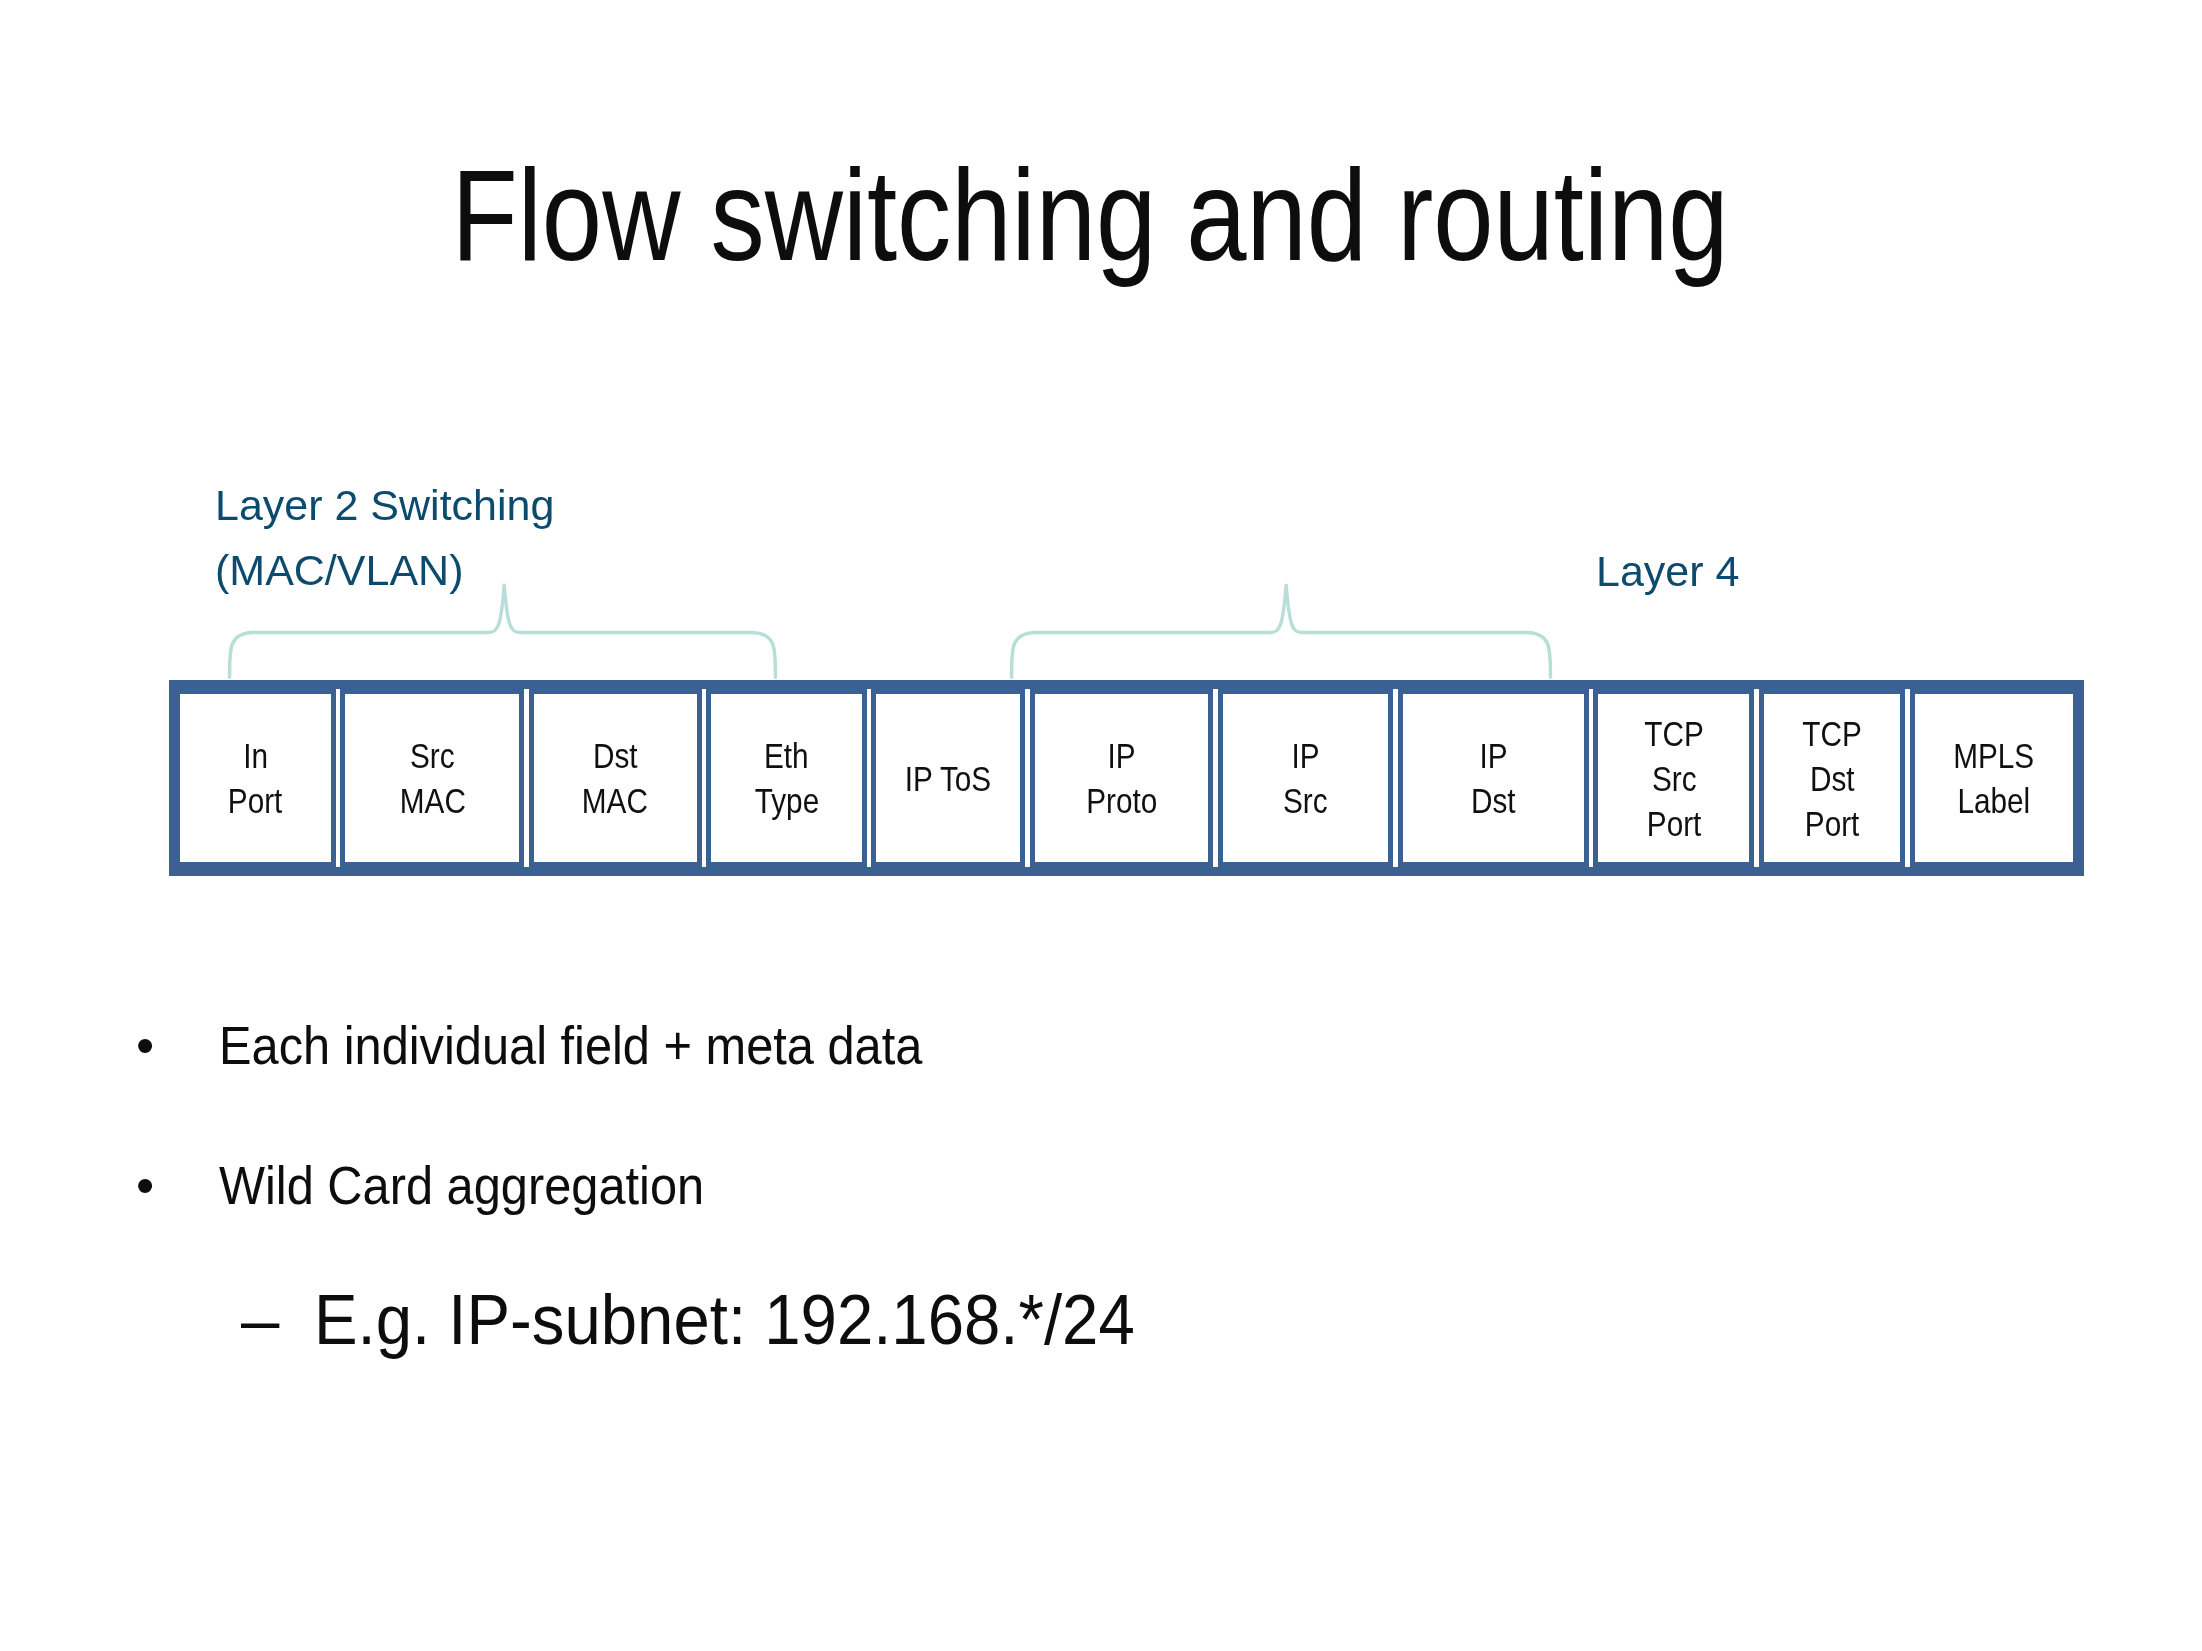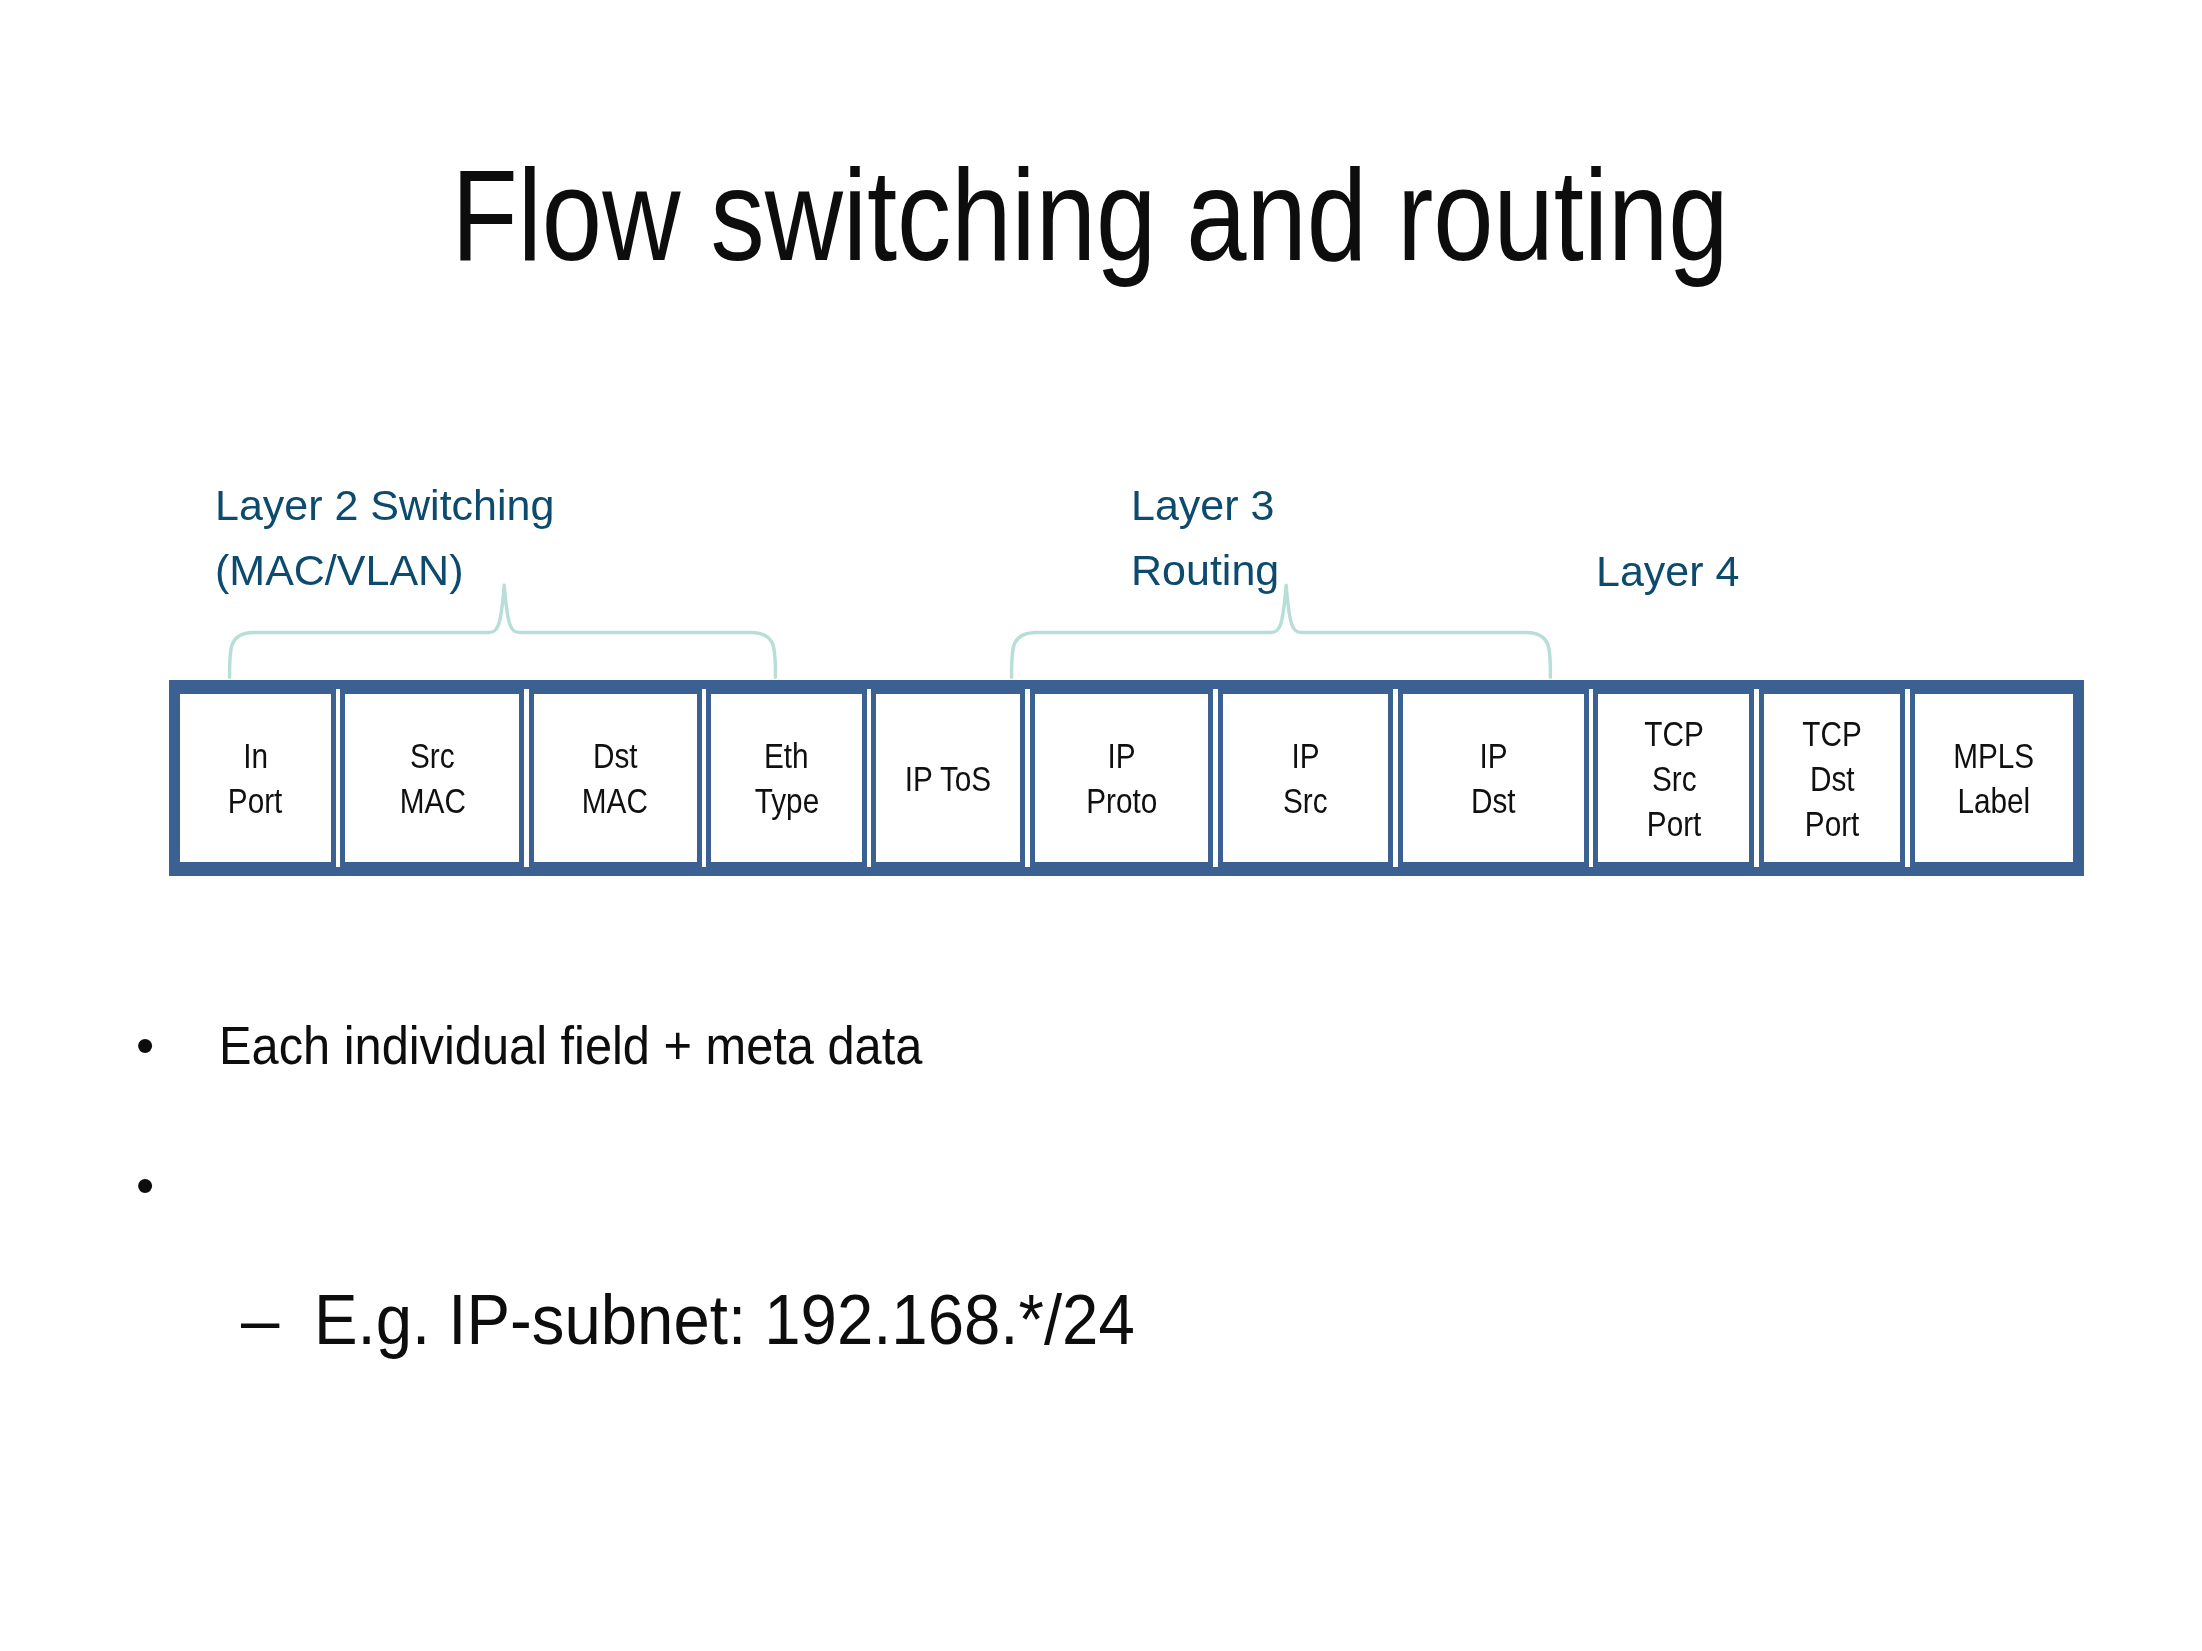--- a/index.html
+++ b/index.html
@@ -102,24 +102,20 @@
 
   <div class="title">
     <span class="cond">Flow switching and routing</span>
   </div>
 
   <div class="grouplabel" id="layer2-label">
     <div>Layer 2 Switching</div>
     <div>(MAC/VLAN)</div>
   </div>
 
-  <div class="grouplabel" id="layer3-label">
-    <div>Layer 3</div>
-    <div>Routing</div>
-  </div>
 
   <div class="grouplabel" id="layer4-label">
     <div>Layer 4</div>
   </div>
 
   <svg class="brace" id="layer2-brace" width="551" height="102" viewBox="0 0 640 118">
     <path d="M 3 115 C 3 82 2 64 30 63 L 304 63 C 314 63 318 58 322 8 C 326 58 330 63 340 63 L 610 63 C 638 64 637 82 637 115" fill="none" stroke="#b7ded7" stroke-width="4" stroke-linecap="round" stroke-linejoin="round"></path>
   </svg>
 
   <svg class="brace" id="layer3-brace" width="544" height="102" viewBox="0 0 632 118">
@@ -174,20 +170,21 @@
     </div>
   </div>
 
   <div class="bullet l1" id="bullet-1">
     <span class="marker">•</span>
     <span class="btext"><span class="cond">Each individual field + meta data</span></span>
   </div>
 
   <div class="bullet l1" id="bullet-2">
     <span class="marker">•</span>
+    <span class="btext"><span class="cond">Wild Card aggregation</span></span>
   </div>
 
   <div class="bullet l2" id="subbullet-1">
     <span class="marker">–</span>
     <span class="btext"><span class="cond">E.g. IP-subnet: 192.168.*/24</span></span>
   </div>
 
 </div>
 
 

